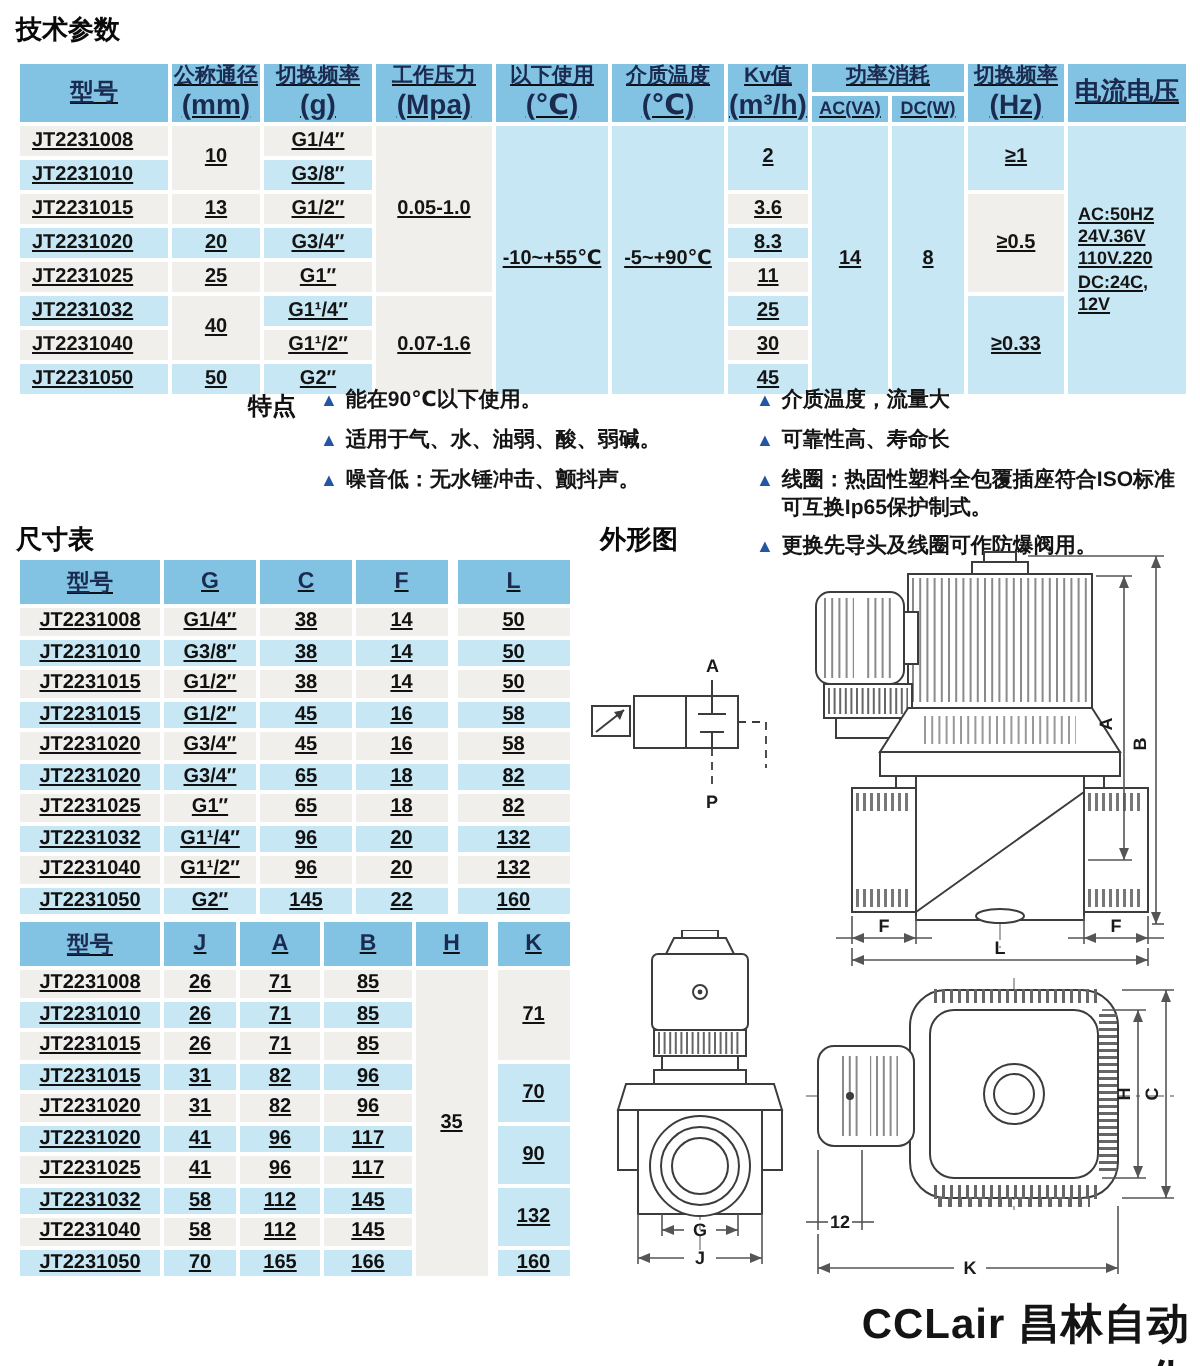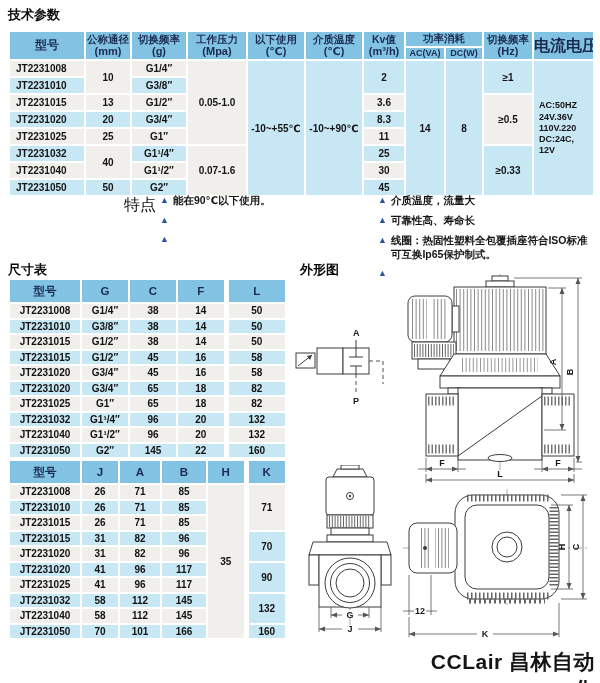--- a/index.html
+++ b/index.html
@@ -3,36 +3,36 @@
 <meta charset="utf-8">
 <style>
   html,body{margin:0;padding:0;background:#fff;}
   .page{position:relative;width:600px;height:683px;background:#fff;overflow:hidden;
         font-family:"Liberation Sans","DejaVu Sans",sans-serif;color:#111;padding-left:12px;}
   .sec-title{position:absolute;font-size:13px;font-weight:bold;color:#0a0a0a;}
   .t-tech{left:8px;top:6px;}
   .t-dims{left:8px;top:261px;}
   .t-outline{left:300px;top:261px;}
 
-  table{border-collapse:collapse;table-layout:fixed;}
+  table{border-collapse:collapse;table-layout:fixed;text-decoration:underline;}
   td,th{border:2px solid #fff;overflow:hidden;white-space:nowrap;}
 
   
   .tech{position:absolute;left:8px;top:30px;width:585px;font-size:10px;}
   .tech th{background:#82c3e3;color:#1b2b50;font-weight:bold;padding:1px 0;line-height:1.1;}
   .h-main{display:block;font-size:10.5px;}
-  .h-unit{display:block;font-size:11px;font-weight:bold;}
+  .h-unit{display:block;font-size:14px;font-weight:bold;}
   .tech td{height:15px;text-align:center;font-weight:bold;color:#141414;padding:0 1px;}
   td.l{background:#f0efeb;} td.b{background:#c8e7f4;}
   td.ml{text-align:left;padding-left:6px;}
   td.volt{white-space:pre-line;text-align:left;padding-left:5px;font-size:9px;line-height:1.25;}
 
   
   .features{position:absolute;left:124px;top:194px;width:470px;display:flex;}
-  .feat-label{width:36px;font-size:16px;font-weight:normal;padding-top:1px;}
+  .feat-label{width:36px;font-size:12px;font-weight:bold;padding-top:1px;}
   .feat-col{width:218px;}
   .feat-col2{flex:1;}
   .fi{display:flex;font-size:10.5px;font-weight:bold;line-height:1.32;margin-bottom:6px;color:#151515;}
   .tri{color:#2456a4;font-size:9px;margin-right:4px;flex:0 0 auto;padding-top:1px;}
   .ft{white-space:normal;}
 
   
   .dimwrap{position:absolute;left:8px;top:278px;width:277px;}
   .dims{width:277px;font-size:10px;}
   .dims th{background:#82c3e3;color:#1b2b50;font-weight:bold;font-size:11.5px;height:20px;}
@@ -110,40 +110,40 @@
             <span class="h-unit">(m³/h)</span>
           </th>
         <th colspan="2">
             <span class="h-main">功率消耗</span>
           </th>
         <th rowspan="2">
             <span class="h-main">切换频率</span>
             <span class="h-unit">(Hz)</span>
           </th>
         <th rowspan="2">
-            <span class="h-main" style="font-size:16px">电流电压</span>
+            <span class="h-main" style="font-size:13px">电流电压</span>
           </th>
       </tr>
       <tr>
         <th>
             <span class="h-unit" style="font-size:9px">AC(VA)</span>
           </th>
         <th>
             <span class="h-unit" style="font-size:9px">DC(W)</span>
           </th>
       </tr>
     </thead>
     <tbody>
       <tr>
         <td class="l ml">JT2231008</td>
         <td class="l" rowspan="2">10</td>
         <td class="l">G1/4″</td>
         <td class="l" rowspan="5">0.05-1.0</td>
         <td class="b" rowspan="8">-10~+55℃</td>
-        <td class="b" rowspan="8">-10~+90℃</td>
+        <td class="b" rowspan="8">-5~+90℃</td>
         <td class="b" rowspan="2">2</td>
         <td class="b" rowspan="8">14</td>
         <td class="b" rowspan="8">8</td>
         <td class="b" rowspan="2">≥1</td>
         <td class="b volt" rowspan="8">AC:50HZ
 24V.36V
 110V.220
 DC:24C,
 12V</td>
       </tr>
@@ -194,40 +194,43 @@
 
   <div class="features">
     <div class="feat-label">特点</div>
     <div class="feat-col">
       <div class="fi">
           <span class="tri">▲</span>
           <span class="ft">能在90℃以下使用。</span>
         </div>
       <div class="fi">
           <span class="tri">▲</span>
-        </div>
-      <div class="fi">
-          <span class="tri">▲</span>
+          <span class="ft">适用于气、水、油弱、酸、弱碱。</span>
+        </div>
+      <div class="fi">
+          <span class="tri">▲</span>
+          <span class="ft">噪音低：无水锤冲击、颤抖声。</span>
         </div>
     </div>
     <div class="feat-col feat-col2">
       <div class="fi">
           <span class="tri">▲</span>
           <span class="ft">介质温度，流量大</span>
         </div>
       <div class="fi">
           <span class="tri">▲</span>
           <span class="ft">可靠性高、寿命长</span>
         </div>
       <div class="fi">
           <span class="tri">▲</span>
           <span class="ft">线圈：热固性塑料全包覆插座符合ISO标准可互换Ip65保护制式。</span>
         </div>
       <div class="fi">
           <span class="tri">▲</span>
+          <span class="ft">更换先导头及线圈可作防爆阀用。</span>
         </div>
     </div>
   </div>
 
   <div class="sec-title t-dims">尺寸表</div>
   <div class="sec-title t-outline">外形图</div>
 
   <div class="dimwrap">
     <table class="dims">
       <colgroup>
@@ -395,21 +398,21 @@
           </tr>
         <tr>
             <td class="ml">JT2231040</td>
             <td>58</td>
             <td>112</td>
             <td>145</td>
           </tr>
         <tr>
             <td class="ml">JT2231050</td>
             <td>70</td>
-            <td>101</td>
+            <td>165</td>
             <td>166</td>
             <td class="bb gapcol">160</td>
           </tr>
       </tbody>
     </table>
   </div>
 
   <svg class="drw d-symbol" width="100" height="90" viewBox="0 0 100 90">
     <rect class="fw" x="3" y="31" width="19" height="15"></rect>
     <line class="ln" x1="5" y1="44" x2="19" y2="33"></line>

